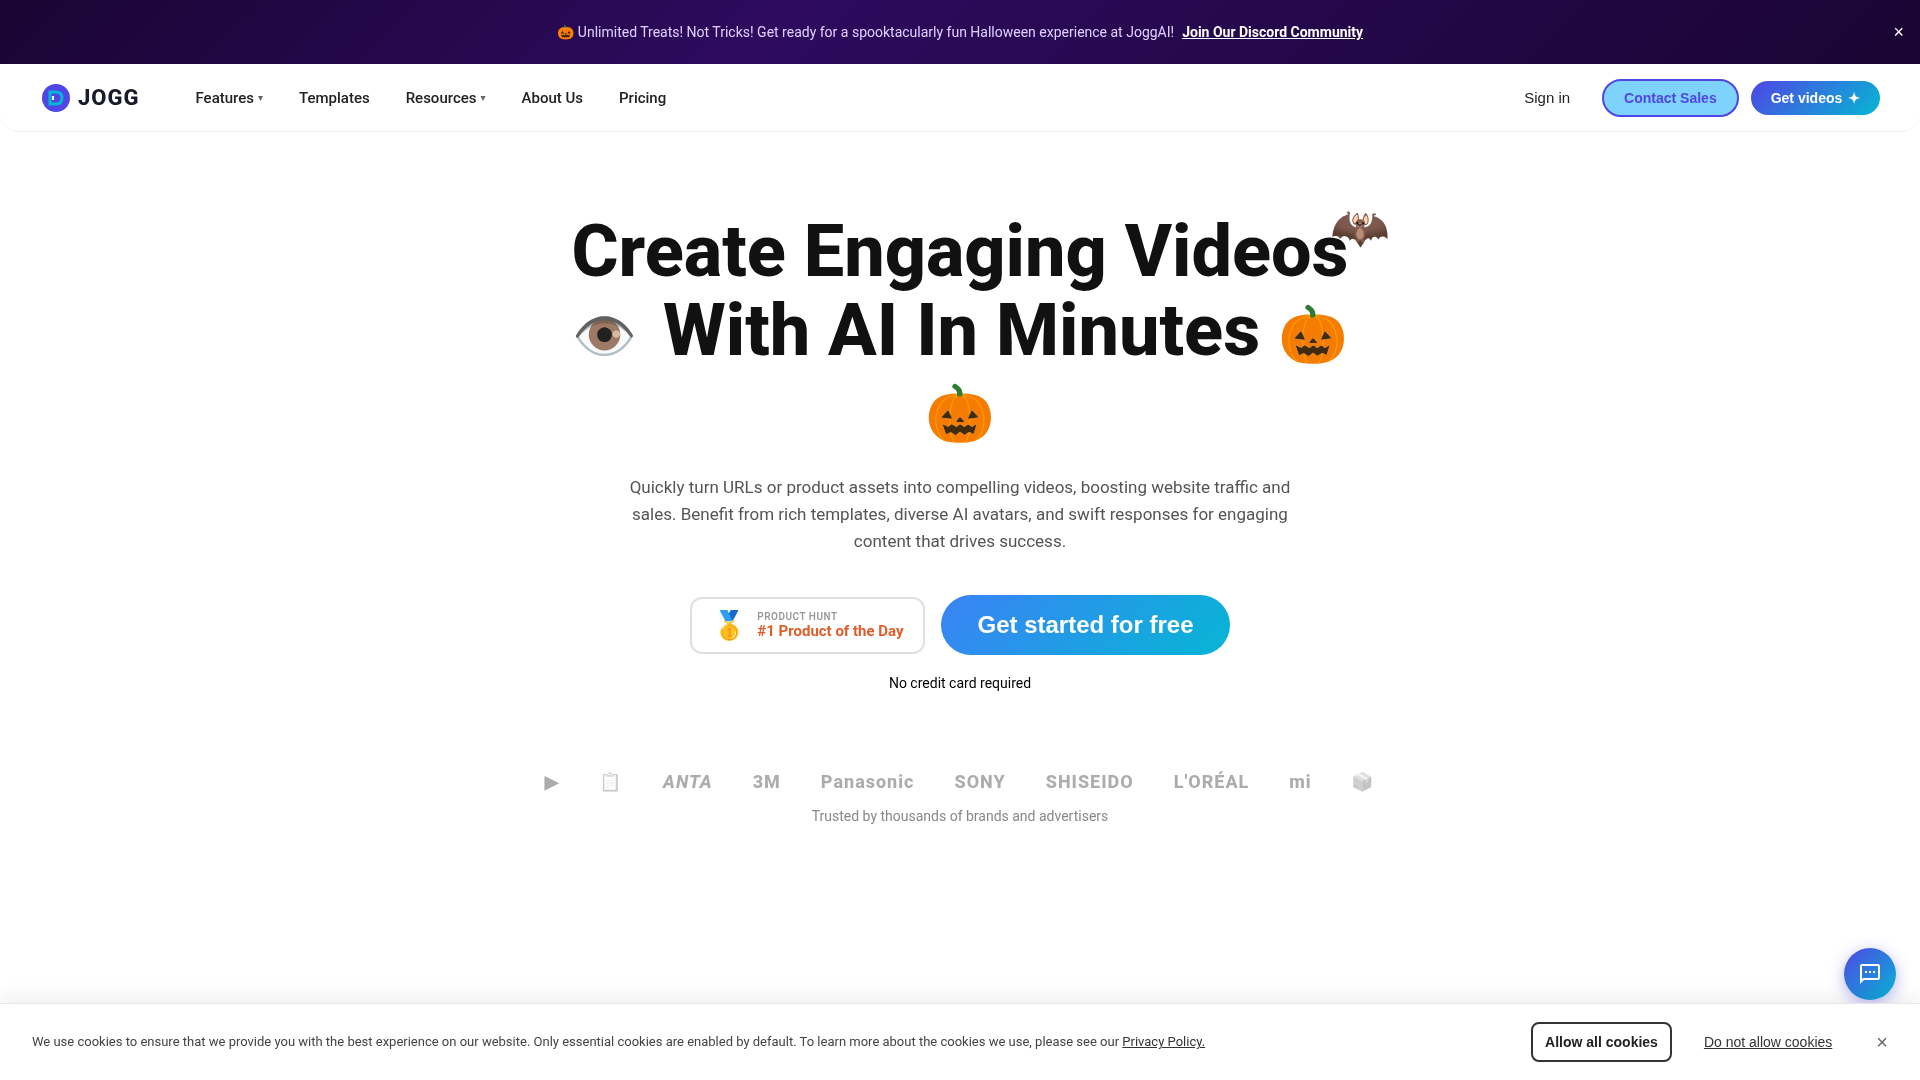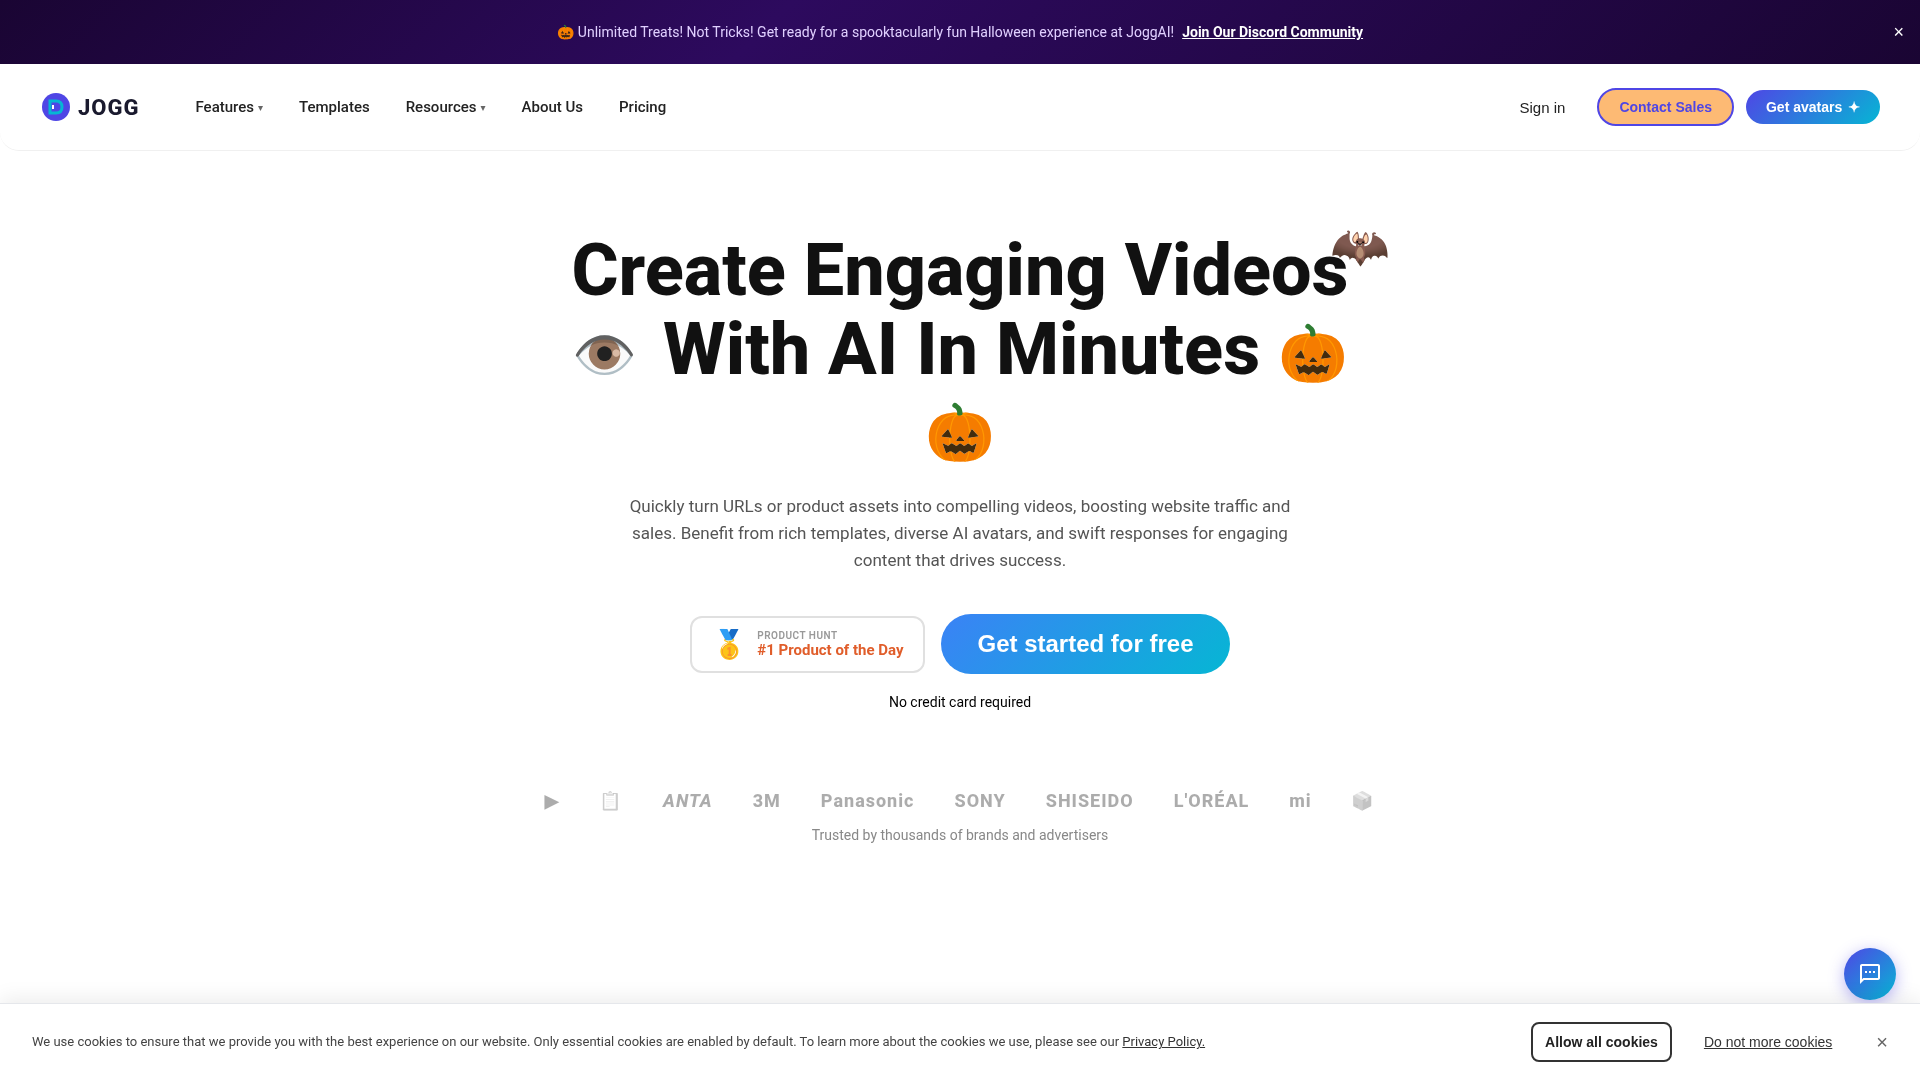--- a/index.html
+++ b/index.html
@@ -44,21 +44,21 @@
       background: none;
       border: none;
       color: #fff;
     }
 
     
     .navbar {
       display: flex;
       align-items: center;
       padding: 0 40px;
-      height: 87px;
+      height: 68px;
       border-bottom: 1px solid #f0f0f0;
       background: #fff;
       border-radius: 19px;
     }
     .logo {
       display: flex;
       align-items: center;
       gap: 6px;
       margin-right: 40px;
       text-decoration: none;
@@ -105,21 +105,21 @@
       color: #222;
       background: none;
       border: none;
       cursor: pointer;
       font-weight: 500;
     }
     .btn-contact {
       padding: 9px 20px;
       font-size: 14px;
       color: #4f46e5;
-      background: #fdba74;
+      background: #7dd3fc;
       border: 2px solid #4f46e5;
       border-radius: 24px;
       cursor: pointer;
       font-weight: 600;
       text-align: center;
     }
     .btn-getstarted {
       padding: 9px 20px;
       font-size: 14px;
       color: #fff;
@@ -377,21 +377,21 @@
       <span>About Us</span>
     </div>
     <div class="nav-item">
       <span>Pricing</span>
     </div>
   </div>
   <div class="nav-actions">
     <button class="btn-signin">Sign in</button>
     <button class="btn-contact">Contact Sales</button>
     <button class="btn-getstarted">
-      <span>Get avatars</span>
+      <span>Get videos</span>
       <span>✦</span>
     </button>
   </div>
 </nav>
 
 <main>
   <div class="hero">
     <h1 class="hero-title">
       <span class="hero-title-line1">
         Create Engaging Videos
@@ -441,16 +441,16 @@
   </svg>
 </div>
 
 <div class="cookie-banner">
   <p class="cookie-text">
     <span>We use cookies to ensure that we provide you with the best experience on our website. Only essential cookies are enabled by default. To learn more about the cookies we use, please see our</span>
     <a>Privacy Policy.</a>
   </p>
   <div class="cookie-actions">
     <button class="btn-allow-cookies">Allow all cookies</button>
-    <button class="btn-deny-cookies">Do not more cookies</button>
+    <button class="btn-deny-cookies">Do not allow cookies</button>
   </div>
   <button class="cookie-close">×</button>
 </div>
 
 </body></html>

